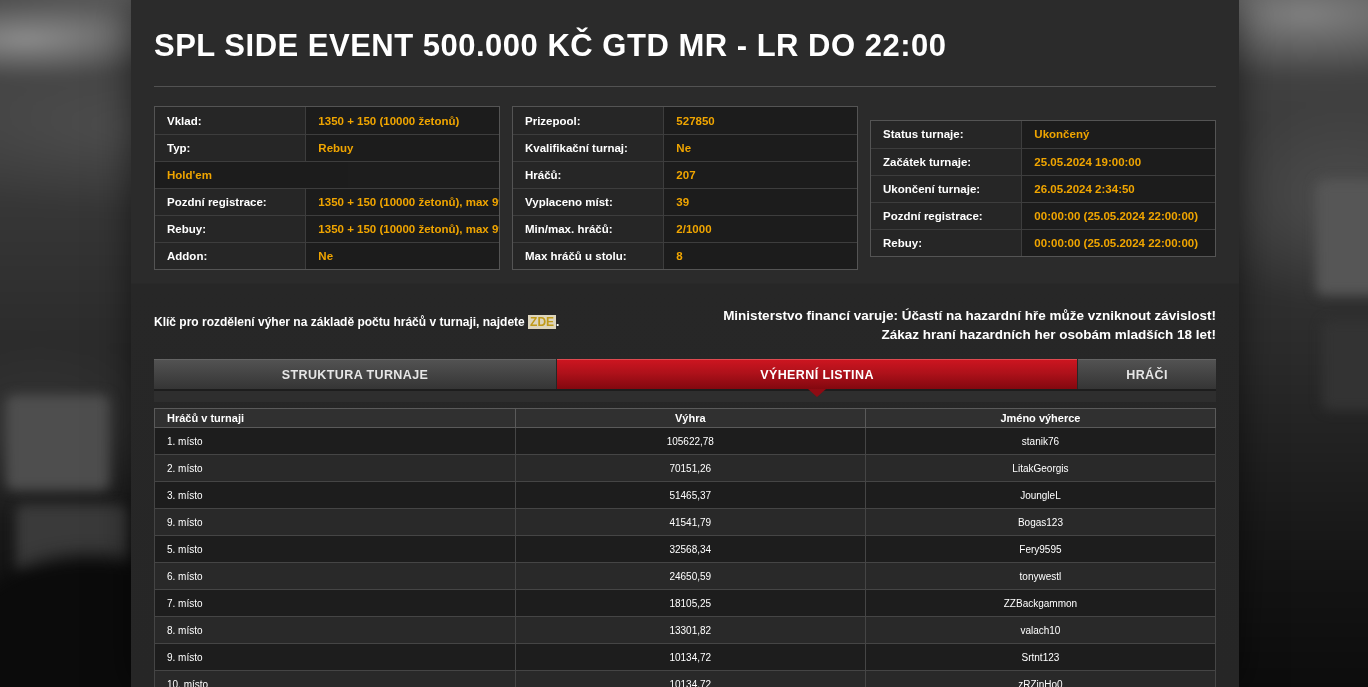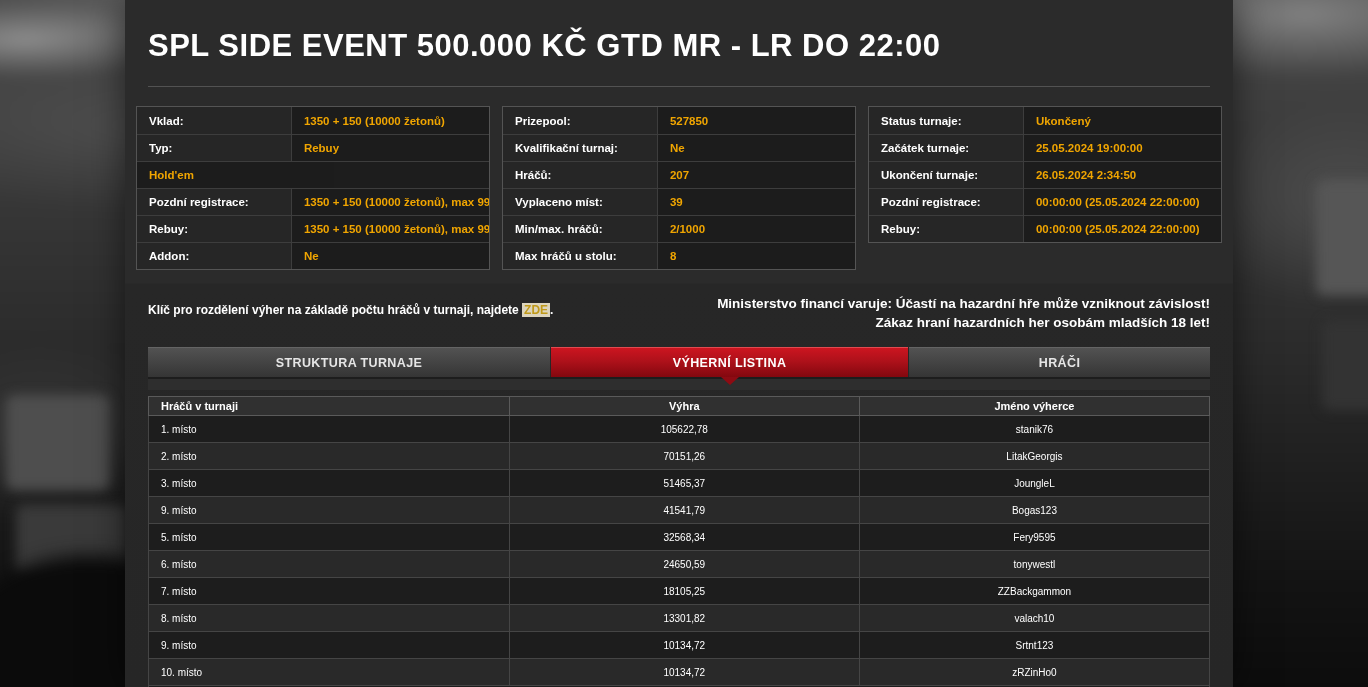--- a/index.html
+++ b/index.html
@@ -28,72 +28,72 @@
   .m2 { left: 16px;   top: 505px; width: 112px; height: 70px;  background: #3a3a3a; }
   .m3 { left: 1316px; top: 180px; width: 70px;  height: 115px; background: #565656; }
   .m4 { left: 1322px; top: 320px; width: 60px;  height: 90px;  background: #333333; }
   .chair {
     position: absolute; left: -60px; top: 555px; width: 300px; height: 240px;
     background: #0b0b0b; border-radius: 50% 50% 0 0; filter: blur(9px);
   }
 
   
   .panel {
-    position: absolute; left: 125px; top: 0; width: 1108px; height: 687px;
+    position: absolute; left: 131px; top: 0; width: 1108px; height: 687px;
     background: linear-gradient(180deg, #2b2b2b 0px, #2b2b2b 283px, #272727 284px, #262626 100%);
     box-shadow: 0 0 35px rgba(0,0,0,.55);
   }
 
   .page-header {
     height: 87px; margin: 0 23px; border-bottom: 1px solid #525252;
     display: flex; align-items: center;
   }
   .page-title {
     color: #ffffff; font-size: 31px; font-weight: bold; letter-spacing: .5px;
     font-stretch: condensed; white-space: nowrap; padding-top: 6px;
   }
 
   
-  .info-section { display: flex; gap: 12px; margin: 19px 11px 0; align-items: flex-start; }
+  .info-section { display: flex; gap: 12px; margin: 19px 23px 0; align-items: center; }
   .info-table {
     flex: 1; border: 1px solid #545454; background: #1d1d1d;
   }
   .info-row { display: flex; height: 27px; border-top: 1px solid #3d3d3d; }
   .info-row:first-child { border-top: none; }
   .info-label {
     width: 44%; background: #262626; border-right: 1px solid #3d3d3d;
     color: #ffffff; font-size: 11.5px; font-weight: bold;
     display: flex; align-items: center; padding-left: 12px;
   }
   .info-value {
     width: 56%; background: #1c1c1c;
     color: #f0a500; font-size: 11.5px; font-weight: bold;
     display: flex; align-items: center; padding-left: 12px; white-space: nowrap; overflow: hidden;
   }
 
   
-  .notes-row { display: flex; justify-content: space-between; margin: 24px 23px 0; align-items: flex-start; }
+  .notes-row { display: flex; justify-content: space-between; margin: 36px 23px 0; align-items: flex-start; }
   .prize-key { color: #ffffff; font-size: 12px; font-weight: bold; margin-top: 9px; }
   .prize-key-link {
     display: inline-block; background: #ddd5bd; color: #c09a1a;
     padding: 0 2px; text-decoration: none; font-weight: bold; cursor: pointer;
   }
   .warning { text-align: right; color: #ffffff; font-size: 13.5px; font-weight: bold; line-height: 19px; }
 
   
   .tabs-row { display: flex; gap: 1px; margin: 15px 23px 0; height: 30px; }
   .tab {
     background: linear-gradient(180deg, #525252 0%, #454545 45%, #353535 100%);
     border-top: 1px solid #646464;
     color: #e6e6e6; font-size: 12.5px; font-weight: bold; letter-spacing: .4px;
     display: flex; align-items: center; justify-content: center;
     cursor: pointer; position: relative; font-stretch: condensed;
   }
   .tab:nth-child(1) { width: 402px; }
-  .tab:nth-child(2) { width: 357px; }
+  .tab:nth-child(2) { width: 520px; }
   .tab:nth-child(3) { flex: 1; }
   .tab.active {
     background: linear-gradient(180deg, #cc1520 0%, #ae111a 45%, #83080f 100%);
     border-top: 1px solid #e04a50; color: #ffffff;
   }
   .tab.active::after {
     content: ""; position: absolute; left: 50%; bottom: -8px; margin-left: -9px;
     border-left: 9px solid transparent; border-right: 9px solid transparent;
     border-top: 8px solid #8e0b13; z-index: 2;
   }

